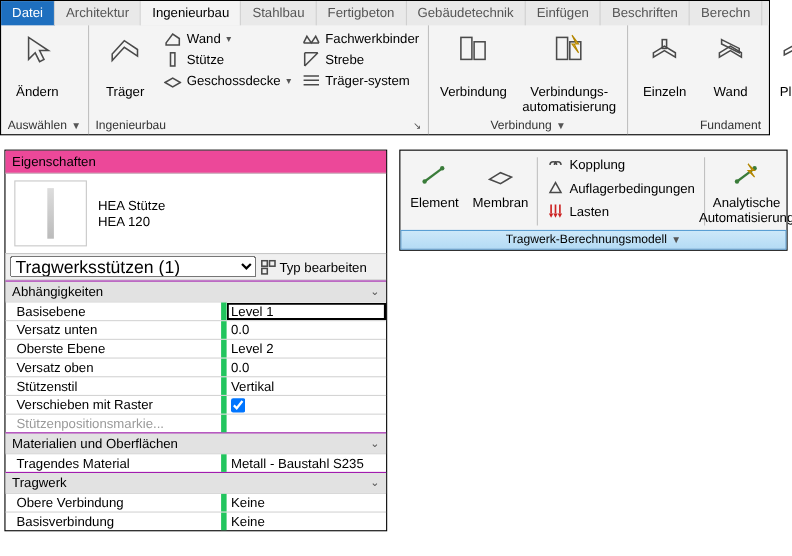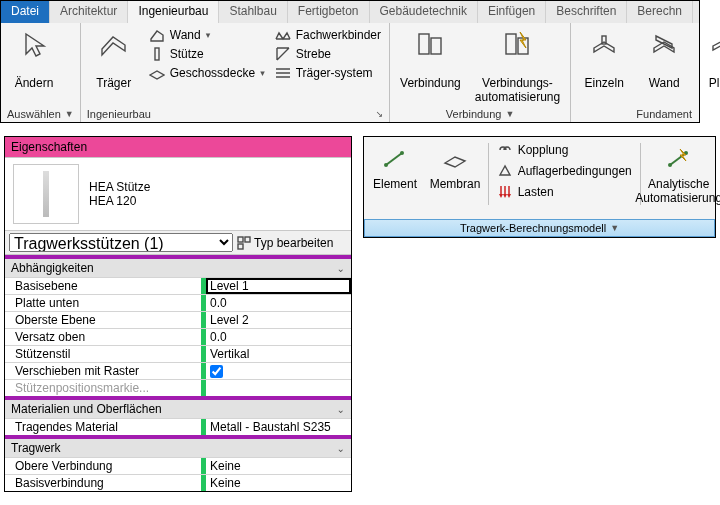--- a/index.html
+++ b/index.html
@@ -21,32 +21,32 @@
 .arrow{font-size:9px;color:#555}
 .panel{border:1px solid #000;position:absolute;top:136px;left:4px;width:346px;background:#fff}
 .panel-title{background:#ec4899;padding:3px 6px;border-bottom:1px solid #c8c8c8}
 .type-area{display:flex;padding:6px 8px;gap:10px;align-items:center}
 .preview{width:64px;height:58px;border:1px solid #c8c8c8;background:#fff;display:flex;align-items:center;justify-content:center}
 .preview .bar{width:6px;height:46px;background:linear-gradient(#ddd,#bbb)}
 .selector-row{display:flex;align-items:center;gap:4px;padding:2px 4px;border-top:1px solid #c8c8c8;border-bottom:1px solid #c8c8c8;background:#f0f0f0}
 .selector-row select{flex:0 0 224px;font-size:16px;height:19px}
 .typbtn{display:flex;align-items:center;gap:3px}
 .typbtn .ico{width:14px;height:14px}
-.cat{background:#e2e2e2;padding:2px 6px;display:flex;justify-content:space-between;align-items:center;border-top:4px solid #a21caf}
+.cat{background:#e2e2e2;padding:2px 6px;display:flex;justify-content:space-between;align-items:center;border-top:1px solid #a21caf}
 .cat .chev{font-size:10px;color:#555}
 .row{display:flex;border-top:1px solid #d4d4d4}
 .row .lbl{width:180px;padding:1px 6px 1px 10px}
 .row .val{flex:1;padding:1px 4px;border-left:5px solid #22c55e}
 .row .lbl.disabled{color:#9a9a9a}
 .highlight{box-shadow:inset 0 0 0 2px #000}
 input[type=checkbox]{margin:0;vertical-align:middle}
 .panel2{position:absolute;top:136px;left:363px;width:351px;border:1px solid #000;background:#f4f4f4}
 .p2body{display:flex;padding:4px 4px 0 4px;gap:6px}
 .p2group{display:flex;align-items:center;gap:2px}
-.p2title{background:linear-gradient(#cde8f9,#b4dbf5);border:1px solid #5a9fd4;text-align:center;font-size:11px;padding:2px;margin-top:12px;display:flex;align-items:center;justify-content:center;gap:4px}
+.p2title{background:linear-gradient(#cde8f9,#b4dbf5);border:1px solid #5a9fd4;text-align:center;font-size:11px;padding:2px;margin-top:2px;display:flex;align-items:center;justify-content:center;gap:4px}
 .svgico{stroke:#4a4a4a;stroke-width:1.4;fill:none}
 .ylw{fill:#f9c23c;stroke:#b38600}
 .sep{width:1px;background:#c0c0c0;margin:2px 0}
 </style>
 </head>
 <body>
 
 <div class="app">
 <div class="ribbon">
   <div class="tabs">
@@ -235,21 +235,21 @@
   </div>
   <div class="cat">
         <span>Abhängigkeiten</span>
         <span class="chev">⌄</span>
       </div>
   <div class="row">
         <div class="lbl">Basisebene</div>
         <div class="val highlight">Level 1</div>
       </div>
   <div class="row">
-        <div class="lbl">Platte unten</div>
+        <div class="lbl">Versatz unten</div>
         <div class="val">0.0</div>
       </div>
   <div class="row">
         <div class="lbl">Oberste Ebene</div>
         <div class="val">Level 2</div>
       </div>
   <div class="row">
         <div class="lbl">Versatz oben</div>
         <div class="val">0.0</div>
       </div>

